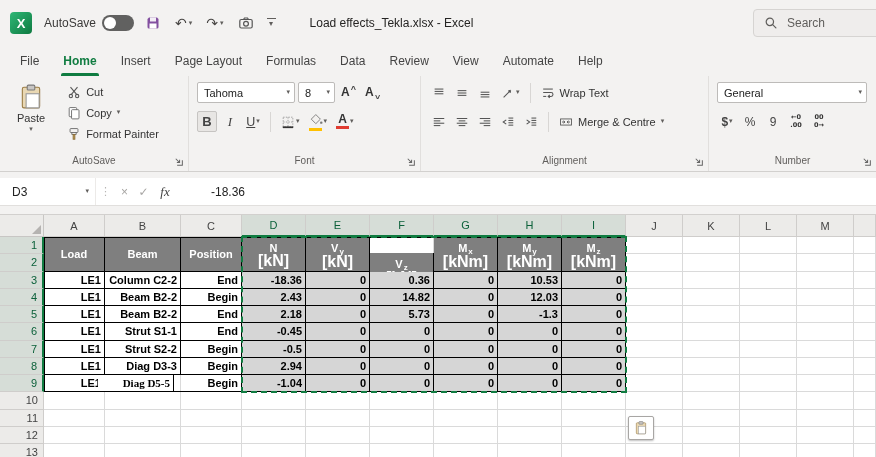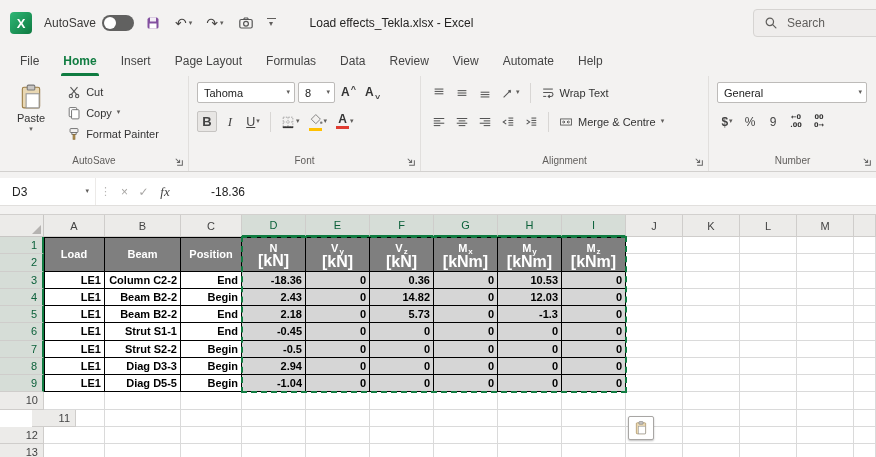--- a/index.html
+++ b/index.html
@@ -532,35 +532,35 @@
       <div class="rhd sel" style="top: 22px; height: 17.25px;">1</div>
       <div class="rhd sel" style="top: 39.25px; height: 17.25px;">2</div>
       <div class="rhd sel" style="top: 56.5px; height: 17.25px;">3</div>
       <div class="rhd sel" style="top: 73.75px; height: 17.25px;">4</div>
       <div class="rhd sel" style="top: 91px; height: 17.25px;">5</div>
       <div class="rhd sel" style="top: 108.25px; height: 17.25px;">6</div>
       <div class="rhd sel" style="top: 125.5px; height: 17.25px;">7</div>
       <div class="rhd sel" style="top: 142.75px; height: 17.25px;">8</div>
       <div class="rhd sel" style="top: 160px; height: 17.25px;">9</div>
       <div class="rhd" style="top: 177.25px; height: 17.25px;">10</div>
-      <div class="rhd" style="top: 194.5px; height: 17.25px; margin-left: 32px;">11</div>
+      <div class="rhd" style="top: 194.5px; height: 17.25px;">11</div>
       <div class="rhd" style="top: 211.75px; height: 17.25px;">12</div>
       <div class="rhd" style="top: 229px; height: 17.25px;">13</div>
       <div class="tcell tc-h" style="left: 44px; top: 22px; width: 61px; height: 34.5px;">Load</div>
       <div class="tcell tc-h" style="left: 105px; top: 22px; width: 76px; height: 34.5px;">Beam</div>
       <div class="tcell tc-h" style="left: 181px; top: 22px; width: 61px; height: 34.5px;">Position</div>
       <div class="tcell tc-h" style="left: 242px; top: 22px; width: 64px; height: 34.5px;">
         <div class="mline">N</div>
         <div class="unit">[kN]</div>
       </div>
       <div class="tcell tc-h" style="left: 306px; top: 22px; width: 64px; height: 34.5px;">
         <div class="mline">V<span class="sub">y</span></div>
         <div class="unit">[kN]</div>
       </div>
-      <div class="tcell tc-h" style="left: 370px; top: 22px; width: 64px; height: 34.5px;">
+      <div class="tcell tc-h" style="left: 370px; top: 38px; width: 64px; height: 34.5px;">
         <div class="mline">V<span class="sub">z</span></div>
         <div class="unit">[kN]</div>
       </div>
       <div class="tcell tc-h" style="left: 434px; top: 22px; width: 64px; height: 34.5px;">
         <div class="mline">M<span class="sub">x</span></div>
         <div class="unit">[kNm]</div>
       </div>
       <div class="tcell tc-h" style="left: 498px; top: 22px; width: 64px; height: 34.5px;">
         <div class="mline">M<span class="sub">y</span></div>
         <div class="unit">[kNm]</div>
@@ -617,21 +617,21 @@
       <div class="tcell tc-d" style="left: 44px; top: 142.75px; width: 61px; height: 17.25px;">LE1</div>
       <div class="tcell tc-d" style="left: 105px; top: 142.75px; width: 76px; height: 17.25px;">Diag D3-3</div>
       <div class="tcell tc-d" style="left: 181px; top: 142.75px; width: 61px; height: 17.25px;">Begin</div>
       <div class="tcell tc-d tc-gray" style="left: 242px; top: 142.75px; width: 64px; height: 17.25px;">2.94</div>
       <div class="tcell tc-d tc-gray" style="left: 306px; top: 142.75px; width: 64px; height: 17.25px;">0</div>
       <div class="tcell tc-d tc-gray" style="left: 370px; top: 142.75px; width: 64px; height: 17.25px;">0</div>
       <div class="tcell tc-d tc-gray" style="left: 434px; top: 142.75px; width: 64px; height: 17.25px;">0</div>
       <div class="tcell tc-d tc-gray" style="left: 498px; top: 142.75px; width: 64px; height: 17.25px;">0</div>
       <div class="tcell tc-d tc-gray" style="left: 562px; top: 142.75px; width: 64px; height: 17.25px;">0</div>
       <div class="tcell tc-d" style="left: 44px; top: 160px; width: 61px; height: 17.25px;">LE1</div>
-      <div class="tcell tc-d" style="left: 105px; top: 160px; width: 76px; height: 17.25px;">Diag D5-5</div>
+      <div class="tcell tc-d" style="left: 98px; top: 160px; width: 76px; height: 17.25px; font-family: Liberation Serif, serif;">Diag D5-5</div>
       <div class="tcell tc-d" style="left: 181px; top: 160px; width: 61px; height: 17.25px;">Begin</div>
       <div class="tcell tc-d tc-gray" style="left: 242px; top: 160px; width: 64px; height: 17.25px;">-1.04</div>
       <div class="tcell tc-d tc-gray" style="left: 306px; top: 160px; width: 64px; height: 17.25px;">0</div>
       <div class="tcell tc-d tc-gray" style="left: 370px; top: 160px; width: 64px; height: 17.25px;">0</div>
       <div class="tcell tc-d tc-gray" style="left: 434px; top: 160px; width: 64px; height: 17.25px;">0</div>
       <div class="tcell tc-d tc-gray" style="left: 498px; top: 160px; width: 64px; height: 17.25px;">0</div>
       <div class="tcell tc-d tc-gray" style="left: 562px; top: 160px; width: 64px; height: 17.25px;">0</div>
       <div class="toutline" style="left: 44px; top: 22px; width: 582px; height: 155.25px;"></div>
     </div>
 

